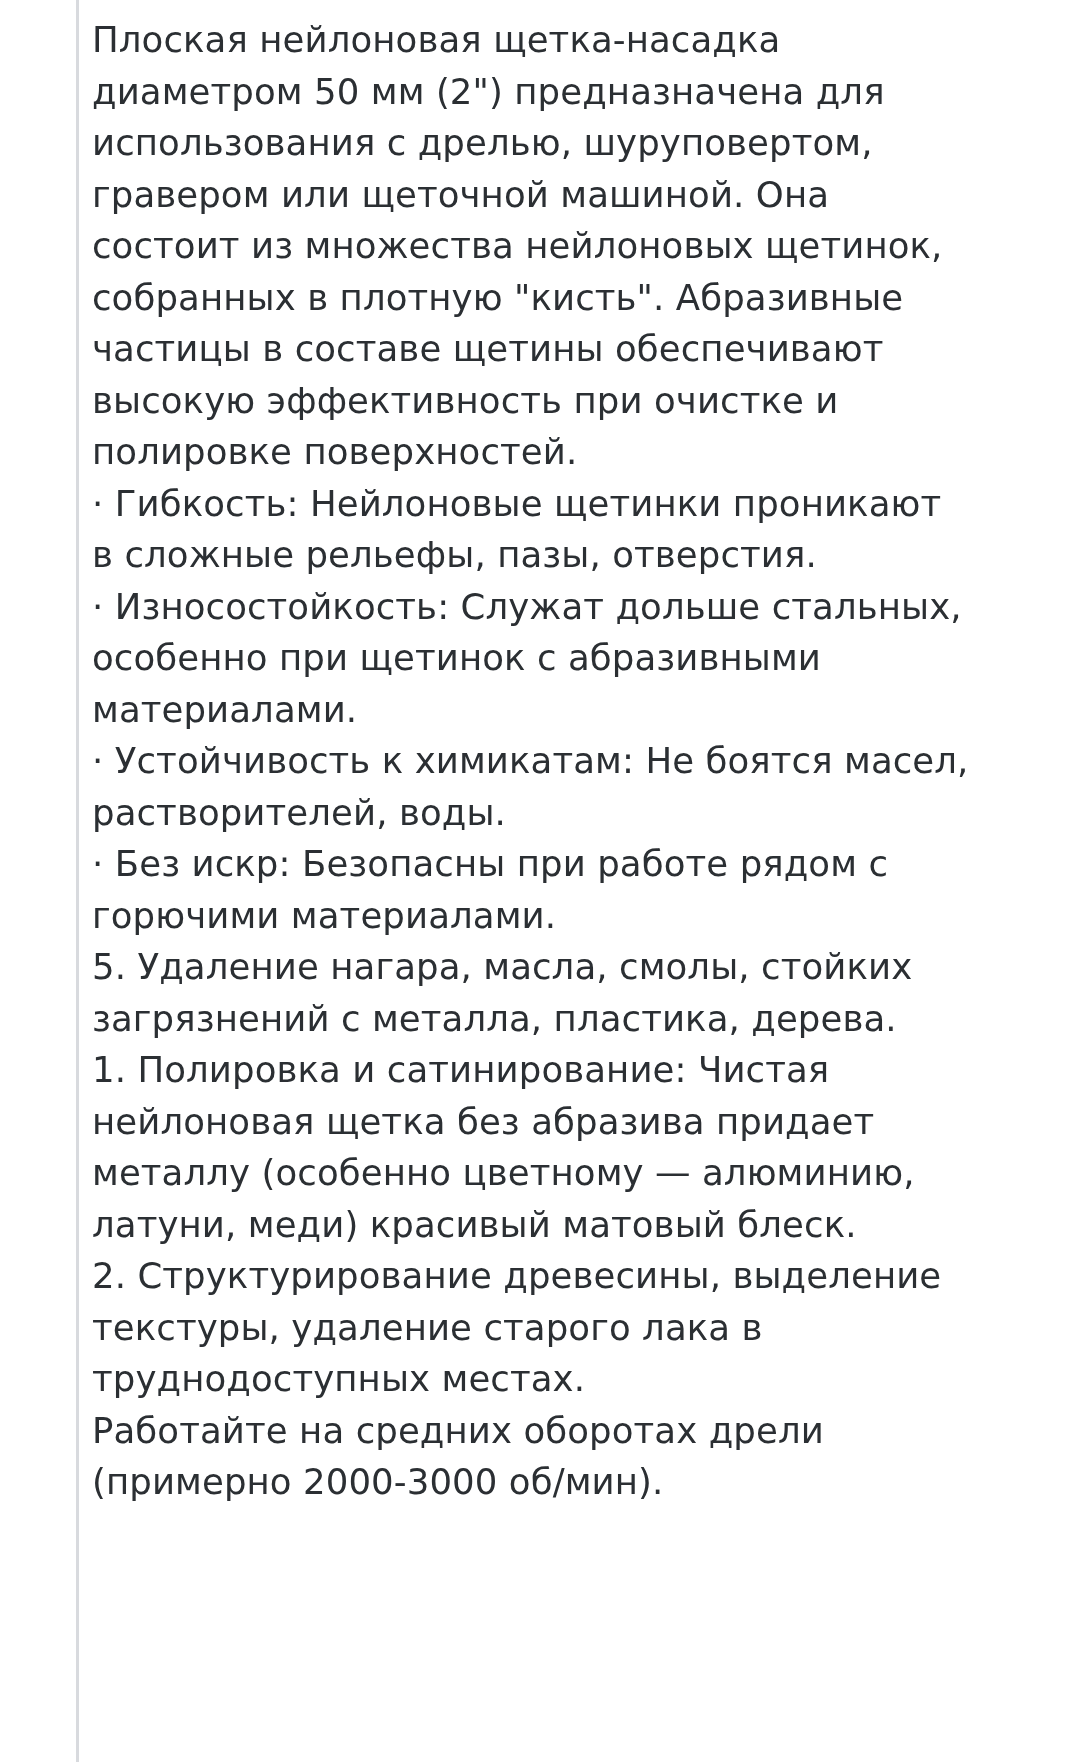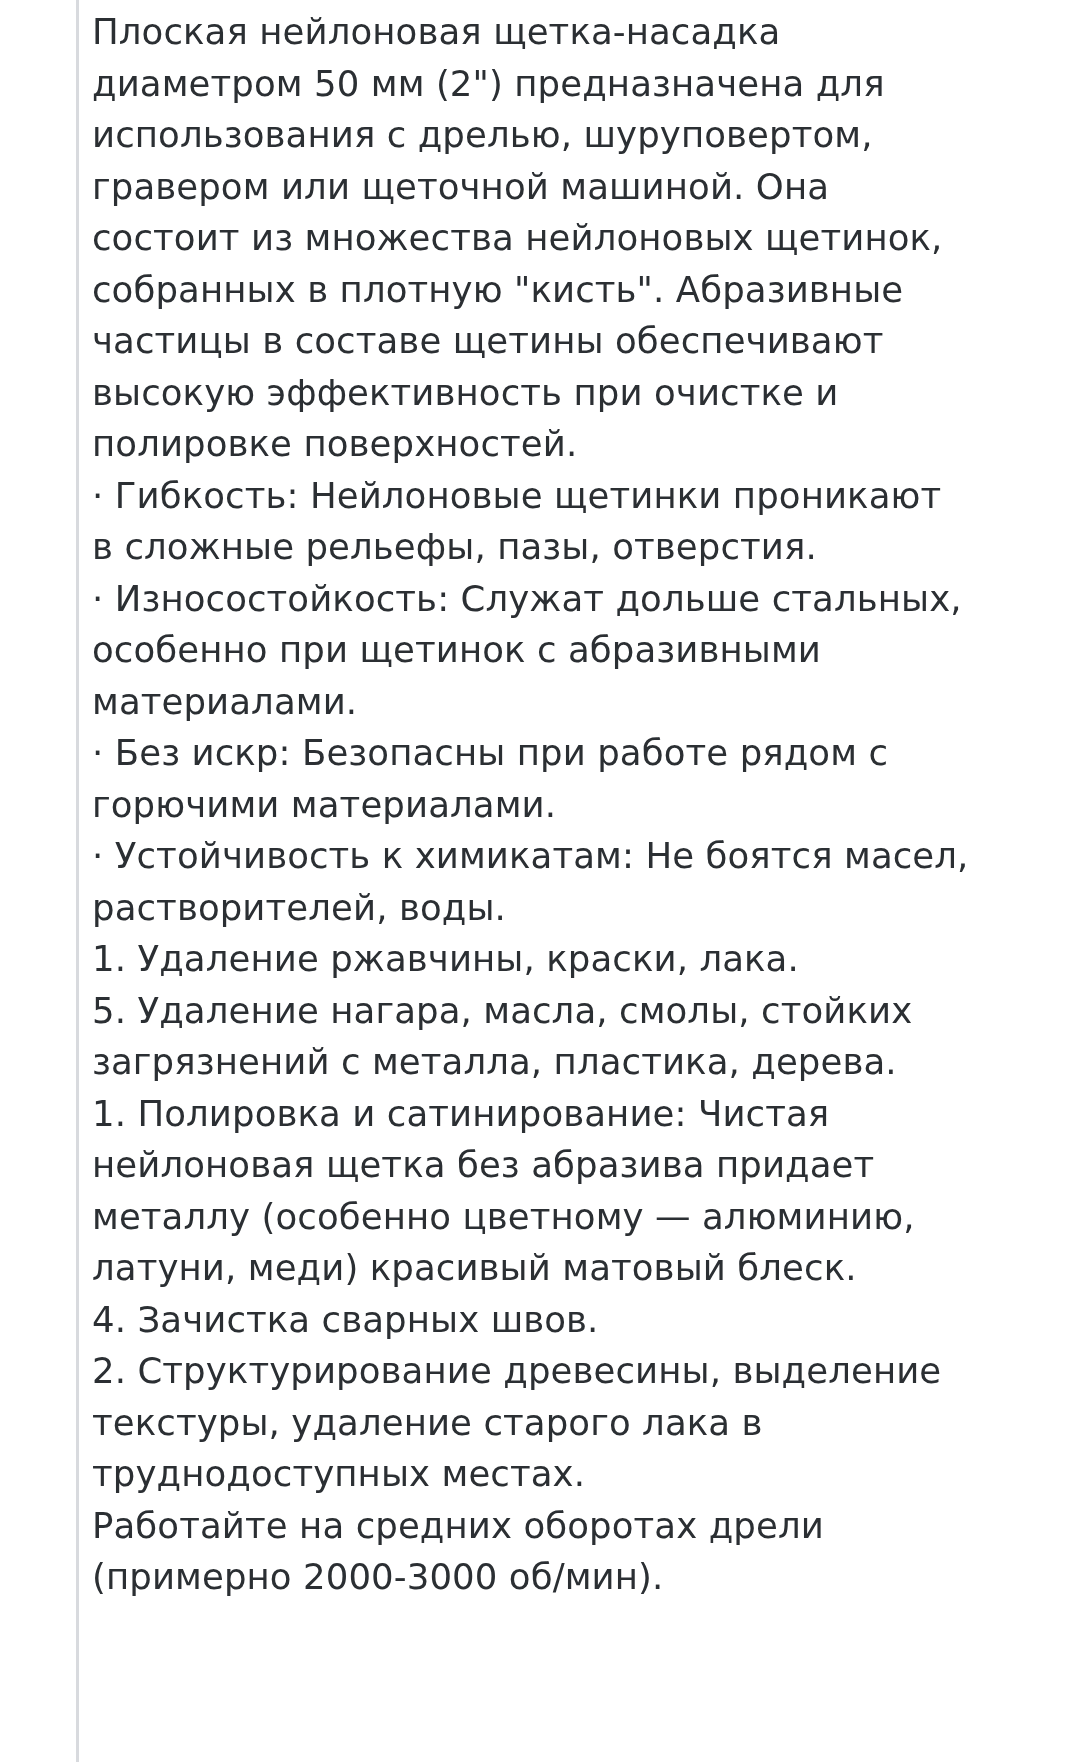--- a/index.html
+++ b/index.html
@@ -27,21 +27,21 @@
     top: 0;
     width: 3px;
     height: 1762px;
     background: #d8dade;
   }
   .content {
     position: absolute;
     left: 92px;
     top: 0px;
     width: 880px;
-    padding-top: 6px;
+    padding-top: 14px;
   }
   .para {
     font-size: 35.5px;
     line-height: 51.5px;
     color: #2b2f33;
     margin: 0;
     font-weight: 400;
     letter-spacing: 0.1px;
     text-align: left;
     white-space: pre-wrap;
@@ -54,23 +54,21 @@
 <body>
 
 <div class="page">
 
   <div class="left-rule"></div>
 
   <div class="content">
     <p class="para block">Плоская нейлоновая щетка-насадка диаметром 50 мм (2") предназначена для использования с дрелью, шуруповертом, гравером или щеточной машиной. Она состоит из множества нейлоновых щетинок, собранных в плотную "кисть". Абразивные частицы в составе щетины обеспечивают высокую эффективность при очистке и полировке поверхностей.</p>
     <p class="para block">· Гибкость: Нейлоновые щетинки проникают в сложные рельефы, пазы, отверстия.</p>
     <p class="para block">· Износостойкость: Служат дольше стальных, особенно при щетинок с абразивными материалами.</p>
+    <p class="para block">· Устойчивость к химикатам: Не боятся масел, растворителей, воды.</p>
     <p class="para block">· Без искр: Безопасны при работе рядом с горючими материалами.</p>
-    <p class="para block">· Устойчивость к химикатам: Не боятся масел, растворителей, воды.</p>
-    <p class="para block">1. Удаление ржавчины, краски, лака.</p>
     <p class="para block">5. Удаление нагара, масла, смолы, стойких загрязнений с металла, пластика, дерева.</p>
     <p class="para block">1. Полировка и сатинирование: Чистая нейлоновая щетка без абразива придает металлу (особенно цветному — алюминию, латуни, меди) красивый матовый блеск.</p>
-    <p class="para block">4. Зачистка сварных швов.</p>
     <p class="para block">2. Структурирование древесины, выделение текстуры, удаление старого лака в труднодоступных местах.</p>
     <p class="para block">Работайте на средних оборотах дрели (примерно 2000-3000 об/мин).</p>
   </div>
 
 </div>
 
 </body></html>

